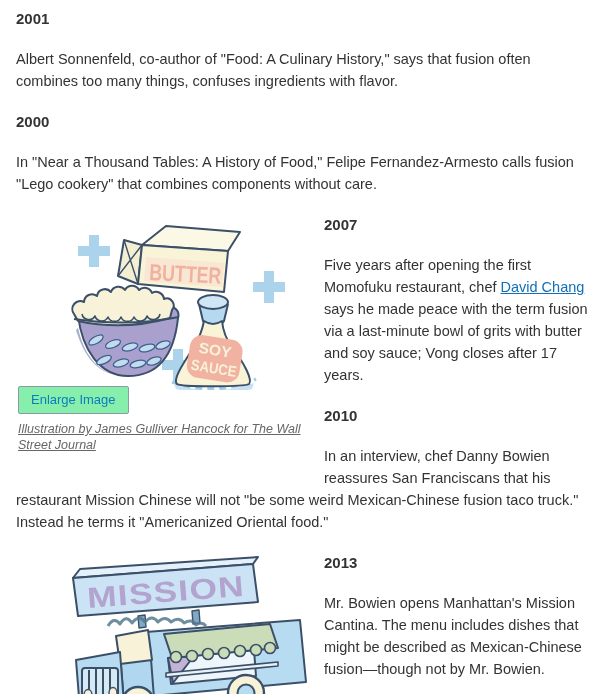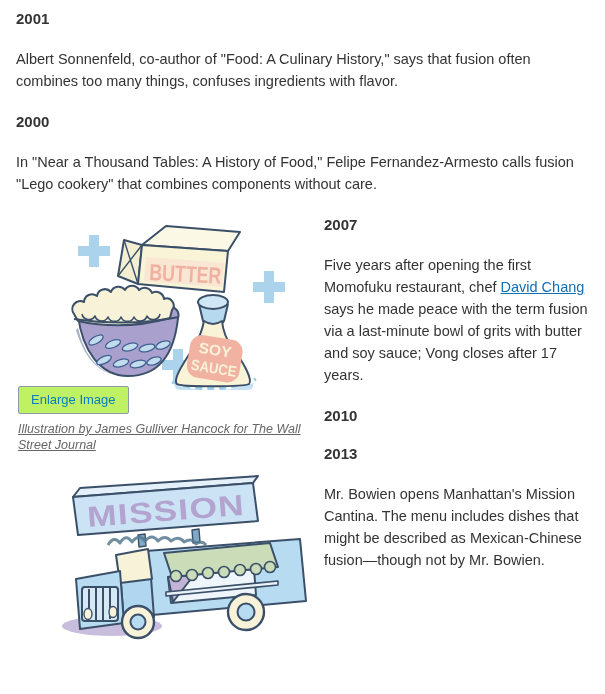--- a/index.html
+++ b/index.html
@@ -36,21 +36,21 @@
   figure.fig svg { display: block; }
 
   button.enlarge-btn {
     position: relative;
     display: inline-block;
     margin: -14px 0 0 2px;
     padding: 5px 12px 6px 12px;
     font-family: "Liberation Sans", "DejaVu Sans", sans-serif;
     font-size: 13px;
     color: #0d7cc1;
-    background: #bef264;
+    background: #86efac;
     border: 1px solid #8c9aa6;
     border-radius: 2px;
     cursor: pointer;
   }
 
   figcaption.fig-caption {
     margin: 7px 0 0 2px;
     font-size: 12.5px;
     font-style: italic;
     color: #666666;
@@ -124,20 +124,21 @@
       </g>
     </svg>
     <button class="enlarge-btn">Enlarge Image</button>
     <figcaption class="fig-caption">Illustration by James Gulliver Hancock for The Wall Street Journal</figcaption>
   </figure>
 
   <h4 class="year">2007</h4>
   <p class="entry"><span>Five years after opening the first Momofuku restaurant, chef </span><a class="inline-link" href="#">David Chang</a><span> says he made peace with the term fusion via a last-minute bowl of grits with butter and soy sauce; Vong closes after 17 years.</span></p>
 
   <h4 class="year">2010</h4>
+  <p class="entry">In an interview, chef Danny Bowien reassures San Franciscans that his restaurant Mission Chinese will not "be some weird Mexican-Chinese fusion taco truck." Instead he terms it "Americanized Oriental food."</p>
 
   <figure class="fig">
     <svg width="292" height="168" viewBox="0 0 292 168" xmlns="http://www.w3.org/2000/svg">
       <ellipse cx="96" cy="151" rx="50" ry="10" fill="#b5a7d1" opacity="0.75"></ellipse>
       <g stroke="#3b5068" stroke-width="2" stroke-linejoin="round">
 
         <g>
           <polygon points="57,22 64,13 242,1 237,8" fill="#e4f1fa"></polygon>
           <polygon points="57,22 237,8 242,46 62,60" fill="#cbe3f4"></polygon>
           <text x="72" y="52" transform="rotate(-4.5 72 52)" font-size="29" font-weight="bold" fill="#b2a3cf" stroke="none" letter-spacing="1" textLength="158" lengthAdjust="spacingAndGlyphs">MISSION</text>

